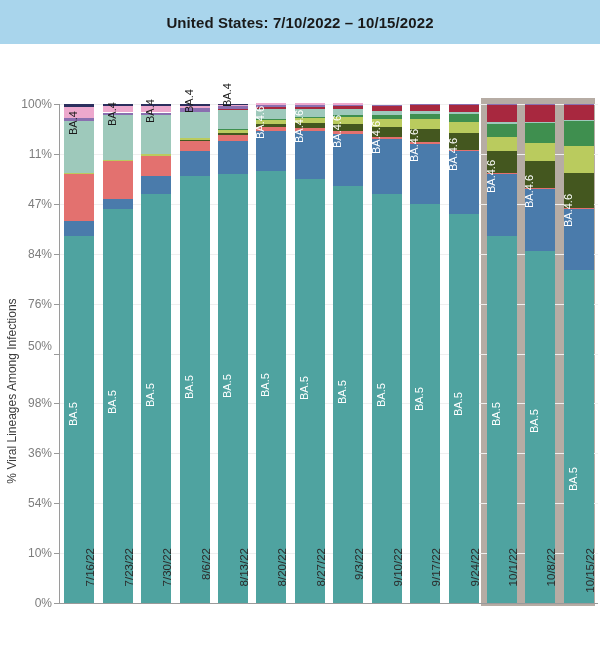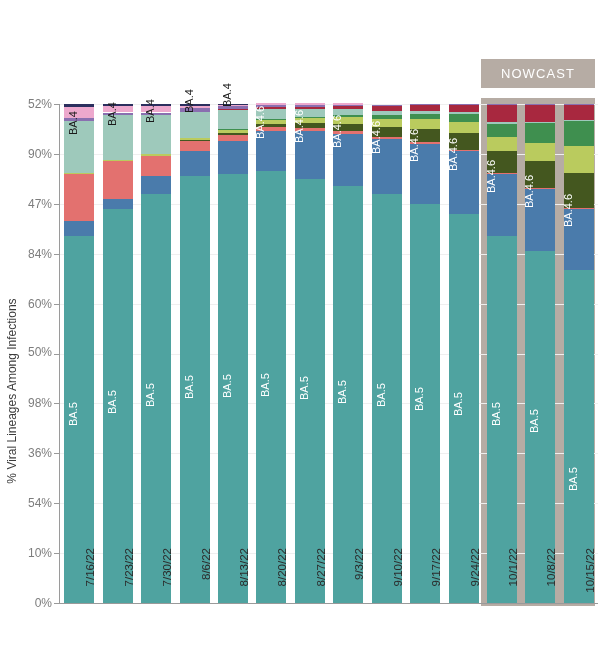--- a/index.html
+++ b/index.html
@@ -97,49 +97,49 @@
     transform-origin:left top;
     text-align:right;
     white-space:nowrap;
   }
 </style>
 </head>
 <body>
 
 <div id="root">
 
+  <div class="banner">
+    <div class="banner-title">United States: 7/10/2022 – 10/15/2022</div>
+  </div>
 
   <div class="nowcast-band"></div>
-  <div class="nowcast-tab">
-    <span>NOWCAST</span>
-  </div>
 
   <div class="yaxis" id="yaxis">
     <div class="ylabel">% Viral Lineages Among Infections</div>
   <div class="ytick" style="top: 499px;">0%</div>
       <div class="ytick-mark" style="top: 499px;"></div>
       <div class="ytick" style="top: 449.1px;">10%</div>
       <div class="ytick-mark" style="top: 449.1px;"></div>
       <div class="ytick" style="top: 399.2px;">54%</div>
       <div class="ytick-mark" style="top: 399.2px;"></div>
       <div class="ytick" style="top: 349.3px;">36%</div>
       <div class="ytick-mark" style="top: 349.3px;"></div>
       <div class="ytick" style="top: 299.4px;">98%</div>
       <div class="ytick-mark" style="top: 299.4px;"></div>
-      <div class="ytick" style="top: 248px;">50%</div>
+      <div class="ytick" style="top: 242px;">50%</div>
       <div class="ytick-mark" style="top: 249.5px;"></div>
-      <div class="ytick" style="top: 199.6px;">60%</div>
+      <div class="ytick" style="top: 199.6px;">76%</div>
       <div class="ytick-mark" style="top: 199.6px;"></div>
       <div class="ytick" style="top: 149.7px;">84%</div>
       <div class="ytick-mark" style="top: 149.7px;"></div>
       <div class="ytick" style="top: 99.8px;">47%</div>
       <div class="ytick-mark" style="top: 99.8px;"></div>
-      <div class="ytick" style="top: 49.9px;">90%</div>
+      <div class="ytick" style="top: 49.9px;">11%</div>
       <div class="ytick-mark" style="top: 49.9px;"></div>
-      <div class="ytick" style="top: 0px;">52%</div>
+      <div class="ytick" style="top: 0px;">100%</div>
       <div class="ytick-mark" style="top: 0px;"></div>
     </div>
 
   <div class="axis-line"></div>
   <div class="axis-base"></div>
 
   <div class="gridline" style="top: 553.1px;"></div>
     <div class="gridline" style="top: 503.2px;"></div>
     <div class="gridline" style="top: 453.3px;"></div>
     <div class="gridline" style="top: 403.4px;"></div>

